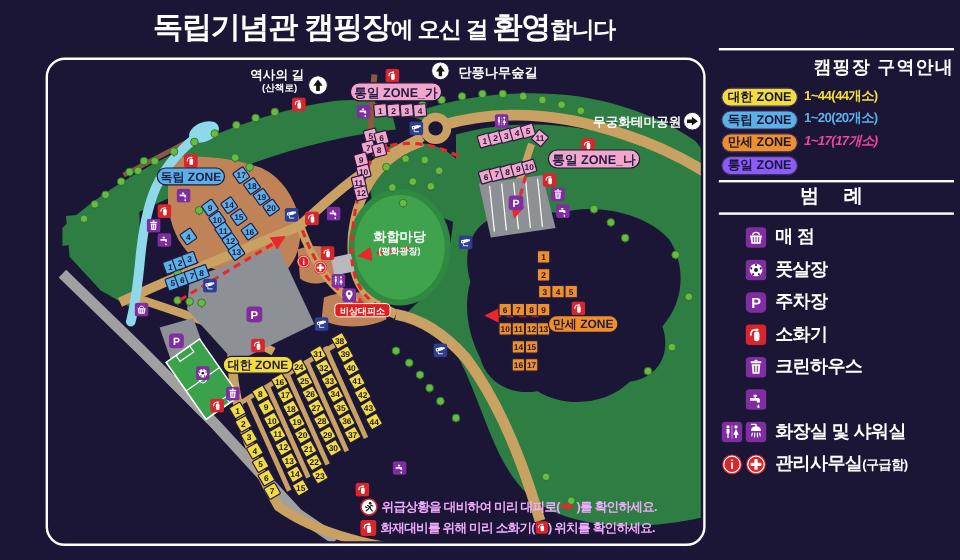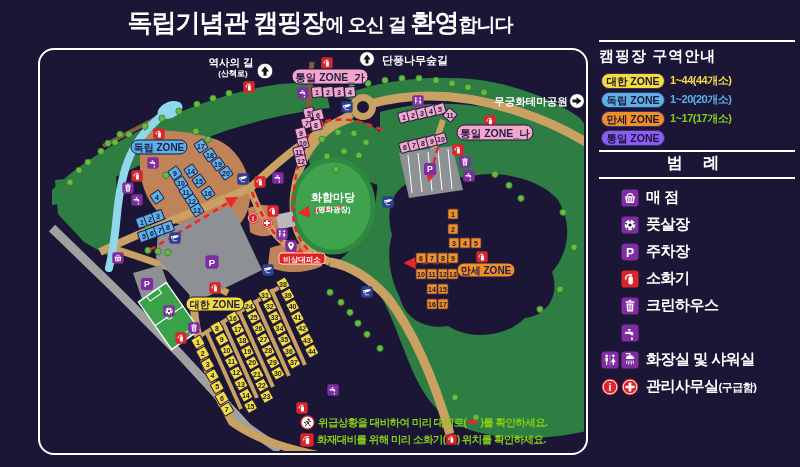--- a/index.html
+++ b/index.html
@@ -10,34 +10,34 @@
   .title .big{font-size:25px;font-weight:800;letter-spacing:-1px;}
   .title .small{font-size:19px;font-weight:600;letter-spacing:-1px;}
   
   #mapsvg{position:absolute;left:0;top:0;}
   .map-frame{position:absolute;left:38px;top:48px;width:546px;height:403px;
     border:2.5px solid #fff;border-radius:16px;pointer-events:none;}
   svg text{font-family:"Liberation Sans",sans-serif;}
   
   .sidebar{position:absolute;left:599px;top:40px;width:196px;color:#fff;}
   .sidebar .hr{height:2px;background:#fff;margin:0;}
-  .panel-title{text-align:left;font-size:15px;font-weight:800;padding:5px 0 4px 0;letter-spacing:1px;}
+  .panel-title{text-align:right;font-size:15px;font-weight:800;padding:5px 0 4px 0;letter-spacing:1px;}
   .zrow{display:flex;align-items:flex-start;margin:3px 0 2px 2px;}
   .zbadge{display:inline-block;width:62px;height:14px;line-height:14px;border-radius:8px;
     text-align:center;color:#1c1636;font-size:10.5px;font-weight:800;border:1px solid #3a2f5e;flex:0 0 auto;}
   .zvals{font-size:11px;font-weight:800;margin-left:5px;line-height:15px;letter-spacing:-0.5px;}
   .zvals .l2{margin-left:17px;}
   .legend-title{text-align:center;font-size:16px;font-weight:800;padding:1px 0 3px 0;letter-spacing:8px;}
   .lrow{display:flex;align-items:center;height:27px;margin-left:0px;}
   .licons{width:40px;display:flex;justify-content:flex-end;gap:2px;flex:0 0 auto;}
   .licons svg{width:18px;height:18px;}
   .llabel{font-size:15px;font-weight:800;margin-left:7px;white-space:nowrap;letter-spacing:-0.5px;}
   .lsub{font-size:11px;font-weight:700;}
   
-  .notices{position:absolute;left:300px;top:414px;width:286px;color:#84cc16;}
+  .notices{position:absolute;left:300px;top:414px;width:286px;color:#f0abfc;}
   .nrow{display:flex;align-items:center;height:17px;white-space:nowrap;}
   .nrow svg{flex:0 0 auto;}
   .ntext{font-size:10.5px;font-weight:700;letter-spacing:-0.6px;margin-left:3px;}
   .inline-ic{vertical-align:-2px;}
 </style>
 </head>
 <body>
 
 <div id="stage">
 
@@ -812,21 +812,21 @@
           </div>
         </div>
         <div class="zrow">
           <span class="zbadge" style="background: rgb(91, 176, 232);">독립 ZONE</span>
           <div class="zvals" style="color: rgb(91, 176, 232);">
             <div>1~20(20개소)</div>
           </div>
         </div>
         <div class="zrow">
           <span class="zbadge" style="background: rgb(239, 143, 42);">만세 ZONE</span>
-          <div class="zvals" style="color: #84cc16;">
+          <div class="zvals" style="color: #ec4899; font-style: italic;">
             <div>1~17(17개소)</div>
           </div>
         </div>
         <div class="zrow">
           <span class="zbadge" style="background: #8b5cf6;">통일 ZONE</span>
         </div>
       </div>
   <div class="hr" style="margin-top:4px"></div>
   <div class="legend-title">범  례</div>
   <div class="hr"></div>

